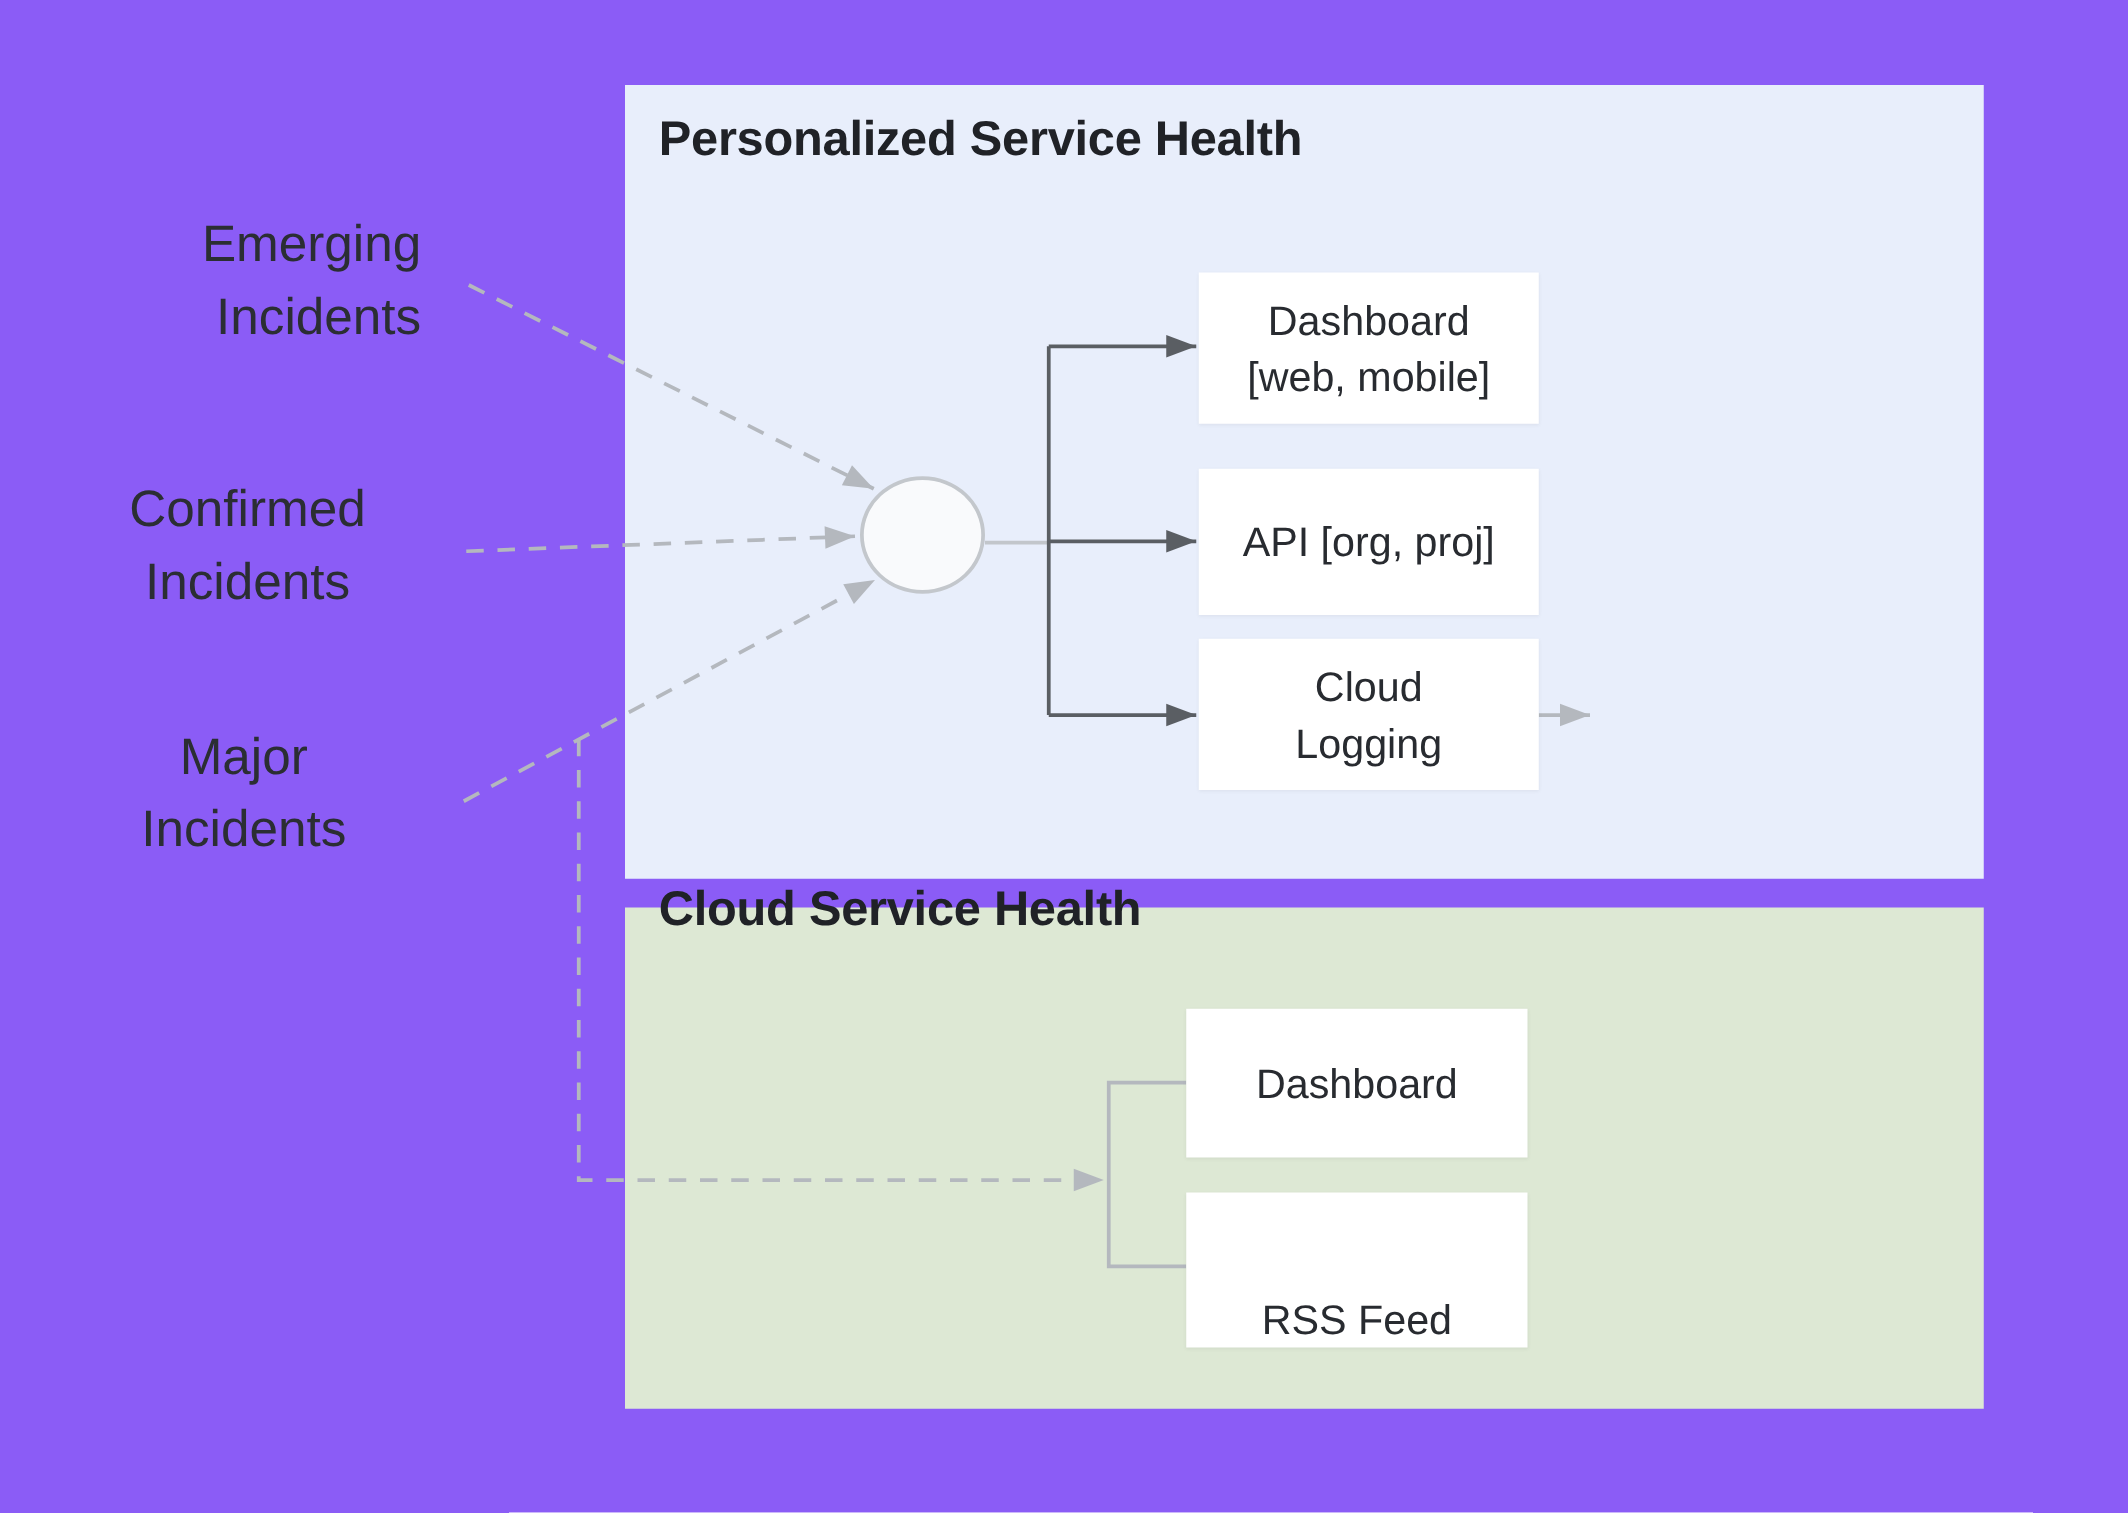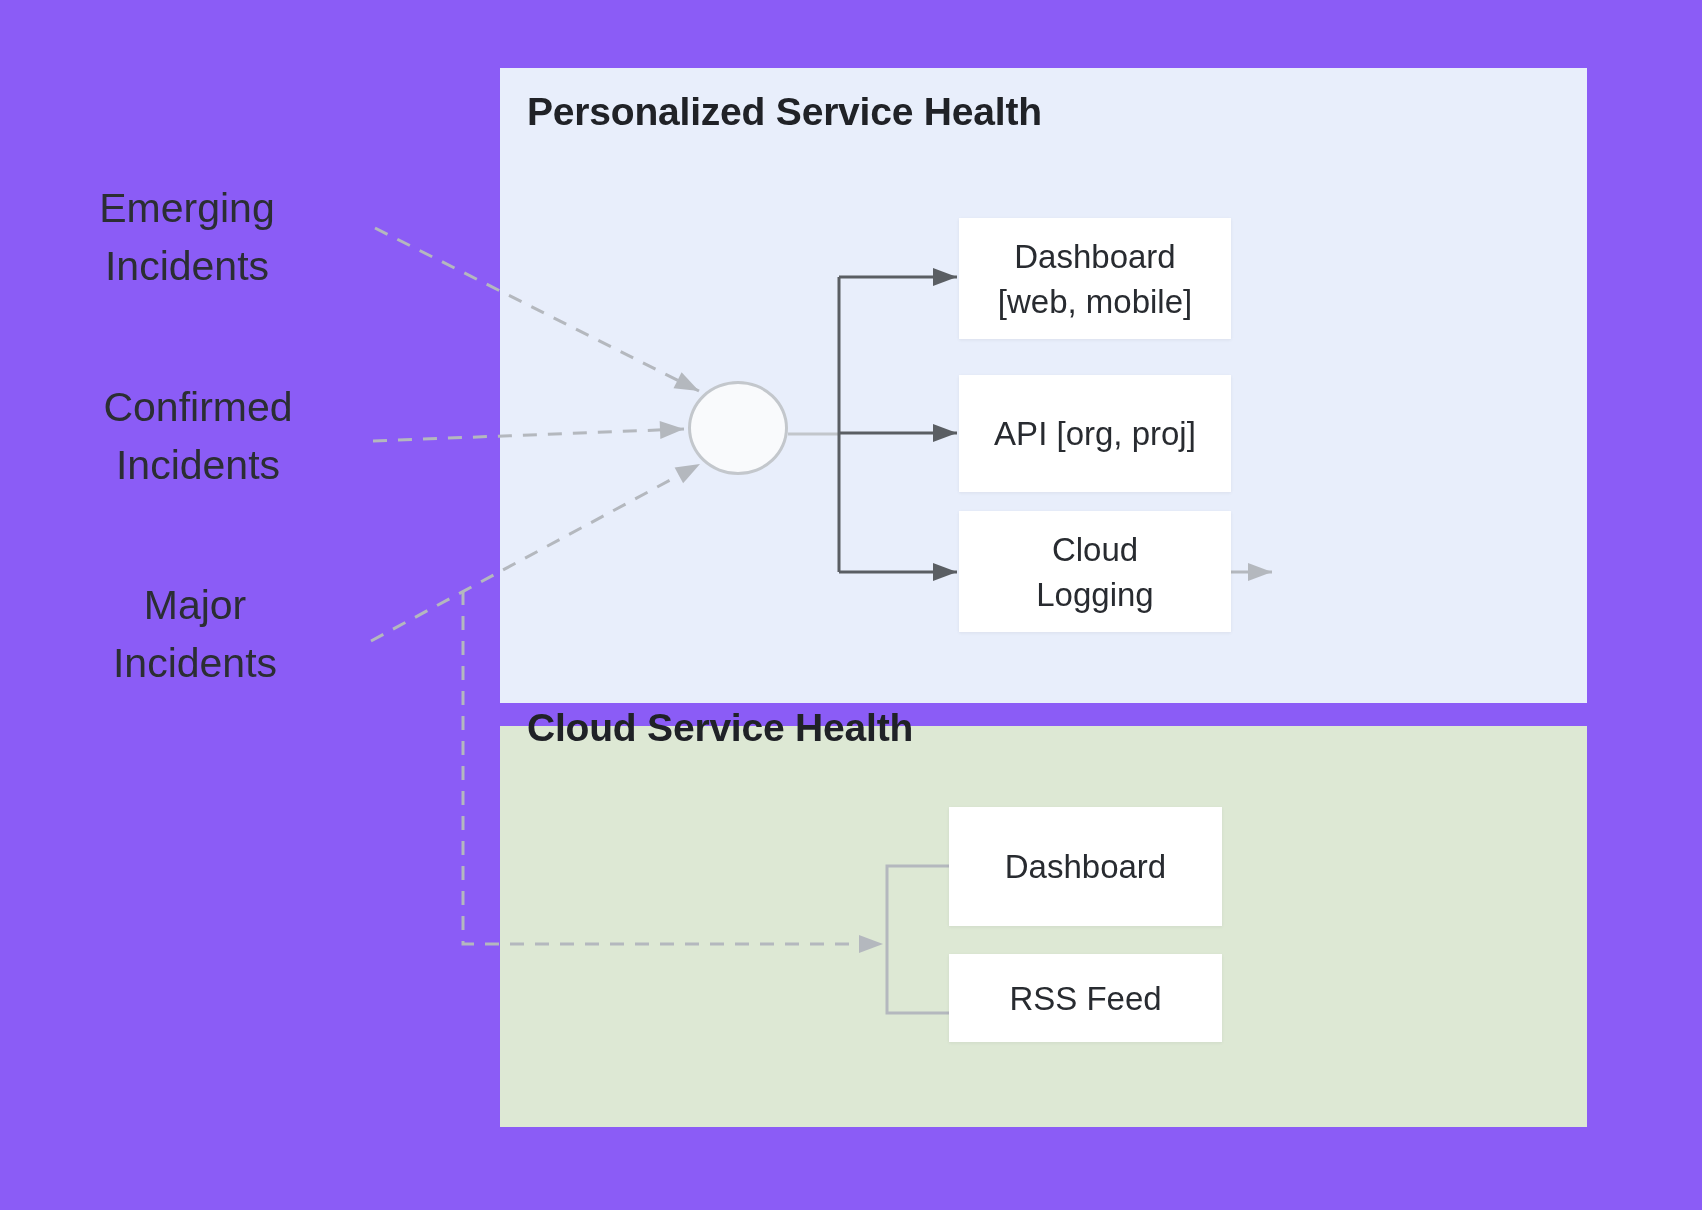--- a/index.html
+++ b/index.html
@@ -43,21 +43,21 @@
 
   .src-label {
     position: absolute;
     z-index: 4;
     width: 300px;
     text-align: center;
     font-size: 41px;
     line-height: 58px;
     color: #2b2e33;
   }
-  .src-1 { left: 37px; top: 179px; }
+  .src-1 { left: 37px; top: 166px; text-align: right; }
   .src-2 { left: 48px; top: 378px; }
   .src-3 { left: 45px; top: 576px; }
 
   svg.connectors {
     position: absolute;
     left: 0; top: 0;
     z-index: 2;
   }
 
   .node-circle {
@@ -83,21 +83,21 @@
     text-align: center;
     color: #282b30;
     font-size: 33px;
     line-height: 45px;
   }
   .box-dashboard   { left: 959px;  top: 218px; width: 272px; height: 121px; }
   .box-api         { left: 959px;  top: 375px; width: 272px; height: 117px; }
   .box-cloudlog    { left: 959px;  top: 511px; width: 272px; height: 121px; }
   .box-notif       { left: 1275px; top: 459px; width: 283px; height: 226px; }
   .box-gdashboard  { left: 949px;  top: 807px; width: 273px; height: 119px; }
-  .box-rss         { left: 949px;  top: 954px; width: 273px; height: 88px; }
+  .box-rss         { left: 949px;  top: 954px; width: 273px; height: 124px; justify-content: flex-end; }
 
   .notif-title { font-size: 33px; line-height: 45px; }
   .notif-sub   { font-size: 26px; line-height: 36px; }
 </style>
 </head>
 <body>
 
 <div class="stage">
 
   <div class="panel panel-blue"></div>

